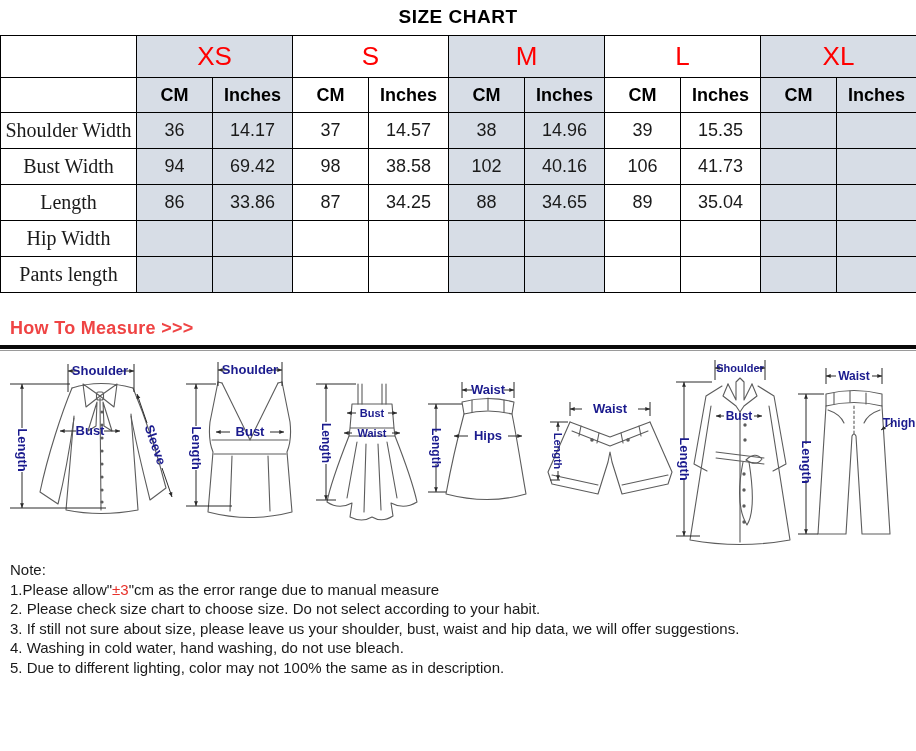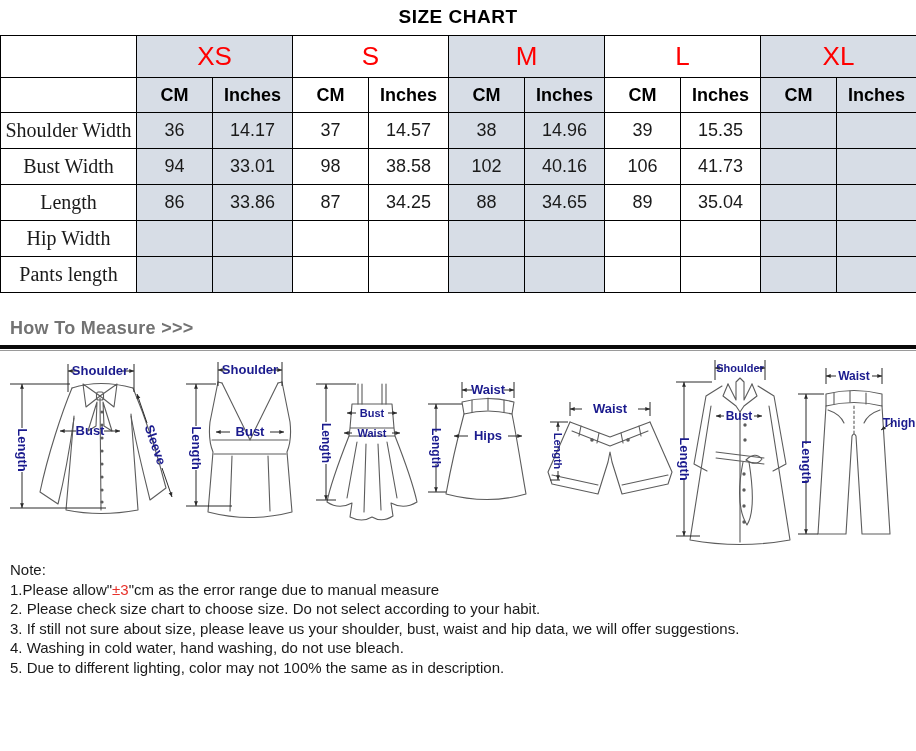--- a/index.html
+++ b/index.html
@@ -8,21 +8,21 @@
   .page-title{width:916px;text-align:center;font-size:19px;font-weight:bold;color:#000;margin:6px 12px 7px 0;letter-spacing:.5px;}
 
   table.size-table{border-collapse:collapse;table-layout:fixed;width:916px;}
   .size-table td{border:1.5px solid #000;text-align:center;vertical-align:middle;padding:0;overflow:hidden;white-space:nowrap;}
   .size-table td.g{background:#d7dde6;}
   tr.sizes td{height:41px;font-size:26px;font-weight:normal;color:#ff0000;}
   tr.units td{height:34px;font-size:18px;font-weight:bold;color:#000;}
   tr.data td{height:35px;font-size:18px;color:#1a1a1a;}
   tr.data td.label{font-size:20px;font-family:Liberation Serif, serif;}
 
-  .htm-heading{margin:25px 0 6px 10px;font-size:18px;font-weight:bold;color:#737373;letter-spacing:.3px;}
+  .htm-heading{margin:25px 0 6px 10px;font-size:18px;font-weight:bold;color:#ef4444;letter-spacing:.3px;}
   .divider-black{height:4px;background:#0a0a0a;width:916px;}
   .divider-gray{height:1px;background:#9a9a9a;width:916px;margin-top:1px;}
 
   svg.measure-strip{display:block;margin-top:1px;}
   .g-outline{fill:none;stroke:#5c5c5c;stroke-width:1.1;stroke-linejoin:round;stroke-linecap:round;}
   .g-fill{fill:#5c5c5c;stroke:none;}
   .m-line{stroke:#2b2b2b;stroke-width:1;fill:none;}
   .m-label{fill:#1b1b8e;font-family:"Liberation Sans",sans-serif;font-weight:bold;font-size:13px;text-anchor:middle;}
   .m-label.sm{font-size:11px;}
   .m-label.md{font-size:12px;}
@@ -80,21 +80,21 @@
     <td class="g">38</td>
     <td class="g">14.96</td>
     <td>39</td>
     <td>15.35</td>
     <td class="g"></td>
     <td class="g"></td>
   </tr>
   <tr class="data">
     <td class="label">Bust Width</td>
     <td class="g">94</td>
-    <td class="g">33.01</td>
+    <td class="g">69.42</td>
     <td>98</td>
     <td>38.58</td>
     <td class="g">102</td>
     <td class="g">40.16</td>
     <td>106</td>
     <td>41.73</td>
     <td class="g"></td>
     <td class="g"></td>
   </tr>
   <tr class="data">

